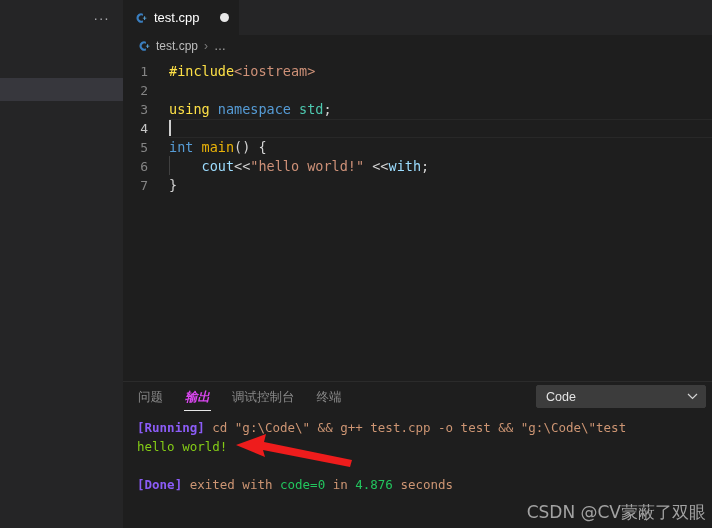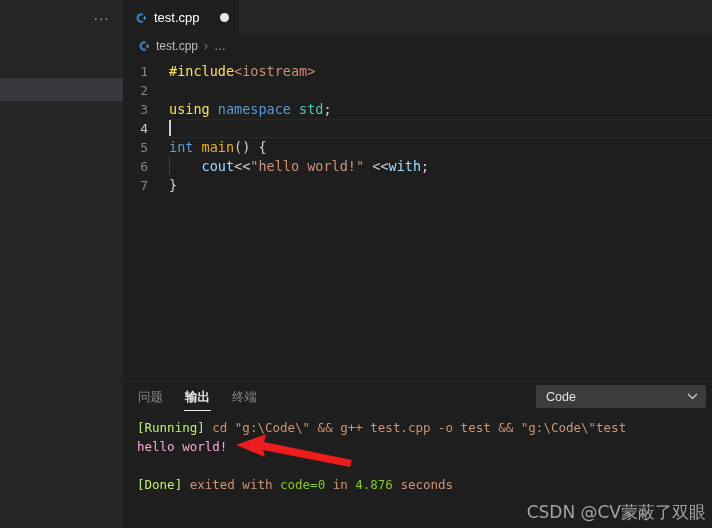--- a/index.html
+++ b/index.html
@@ -220,22 +220,23 @@
   .panel-tab {
     font-size: 12.5px;
     color: #8a8a8a;
     margin-right: 22px;
     padding: 6px 0 5px 0;
     cursor: pointer;
     position: relative;
     white-space: nowrap;
   }
   .panel-tab.active {
-    color: #e5e5e5;
+    color: #d946ef;
     font-weight: bold;
+    font-style: italic;
   }
   .panel-tab.active::after {
     content: "";
     position: absolute;
     left: -1px;
     right: -1px;
     bottom: 0px;
     height: 1px;
     background: #e7e7e7;
   }
@@ -266,24 +267,24 @@
   #panel-output {
     flex: 1 1 auto;
     padding: 6px 0 0 14px;
     font-family: "DejaVu Sans Mono", "Liberation Mono", monospace;
     font-size: 12.5px;
     line-height: 19px;
     white-space: pre;
     overflow: hidden;
     position: relative;
   }
-  .out-tag    { color: #bef264; }
+  .out-tag    { color: #8b5cf6; font-weight: bold; }
   .out-text   { color: #cd9573; }
-  .out-white  { color: #f9a8d4; }
-  .out-num    { color: #84cc16; }
+  .out-white  { color: #84cc16; }
+  .out-num    { color: #22c55e; }
 
   
   #red-arrow {
     position: absolute;
     left: 232px;
     top: 427px;
     width: 122px;
     height: 42px;
     pointer-events: none;
   }
@@ -345,20 +346,21 @@
         <div class="code-line"><span class="ln">5</span><span class="code-text"><span class="t-keyword">int</span><span class="t-plain"> </span><span class="t-func">main</span><span class="t-punct">() {</span></span></div>
         <div class="code-line"><span class="ln">6</span><span class="code-text"><span class="indent-guide"></span><span class="t-plain">    </span><span class="t-var">cout</span><span class="t-op">&lt;&lt;</span><span class="t-string">"hello world!"</span><span class="t-plain"> </span><span class="t-op">&lt;&lt;</span><span class="t-var">with</span><span class="t-punct">;</span></span></div>
         <div class="code-line"><span class="ln">7</span><span class="code-text"><span class="t-brace-y">}</span></span></div>
       </div>
 
     <div id="panel">
       <div id="panel-header">
 
         <div class="panel-tab">问题</div>
           <div class="panel-tab active">输出</div>
+          <div class="panel-tab">调试控制台</div>
           <div class="panel-tab">终端</div>
           <div id="channel-select">
           <span>Code</span>
           <span class="chev">
             <svg width="11" height="7" viewBox="0 0 11 7" xmlns="http://www.w3.org/2000/svg">
               <path d="M1 1 L5.5 5.5 L10 1" stroke="#d4d4d4" stroke-width="1.2" fill="none"></path>
             </svg>
           </span>
         </div>
       </div>

